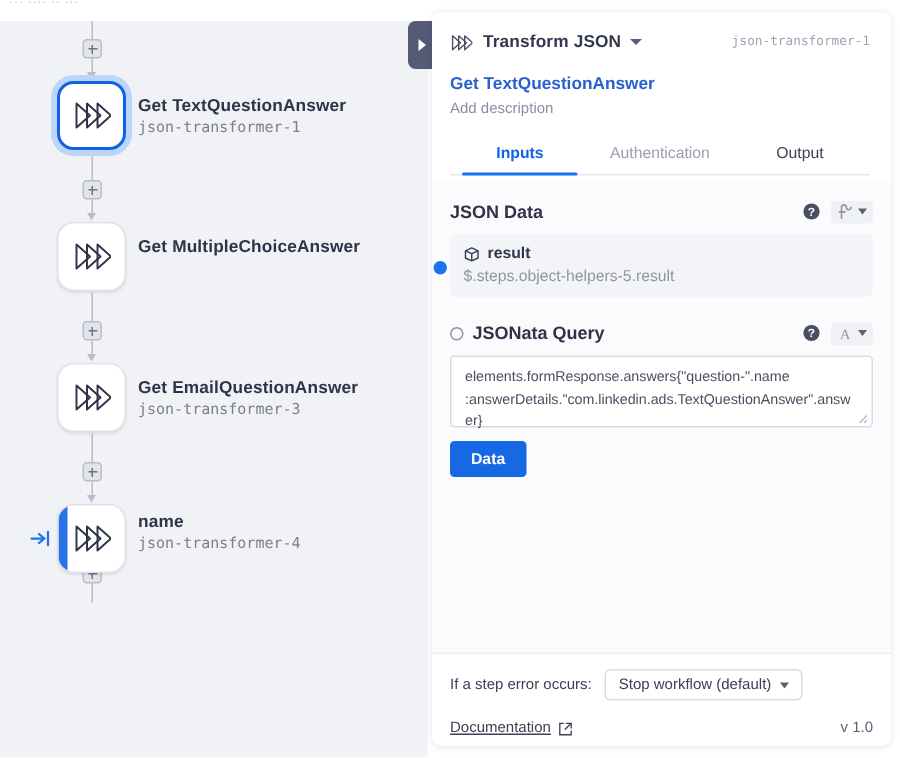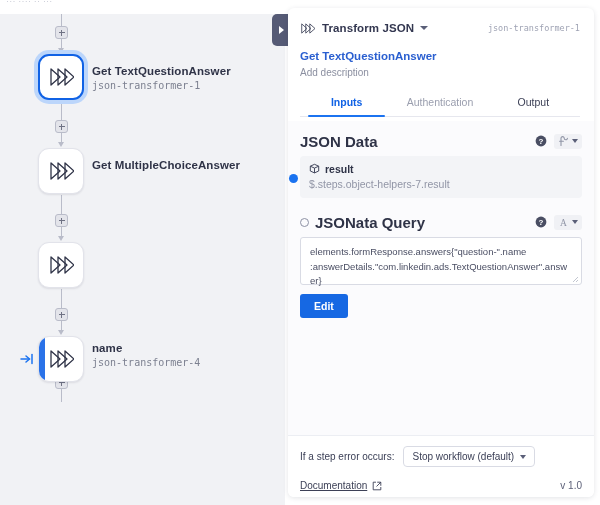--- a/index.html
+++ b/index.html
@@ -222,21 +222,21 @@
     background: #fbfbfd;
     padding: 12px 12px 0 12px;
     overflow: hidden;
   }
 
   .field-label-row {
     display: flex; align-items: center;
     height: 16px;
   }
   .field-label {
-    font-size: 15px; font-weight: 700; color: #2f3347;
+    font-size: 12px; font-weight: 700; color: #2f3347;
   }
   .radio-dot {
     width: 9px; height: 9px;
     border: 1.2px solid #8d91a4;
     border-radius: 50%;
     margin-right: 6px;
     flex: none;
   }
   .row-right {
     margin-left: auto;
@@ -267,21 +267,21 @@
     min-height: 40px;
   }
   .value-dot {
     position: absolute;
     left: -11px; top: 18px;
     width: 9px; height: 9px;
     border-radius: 50%;
     background: #1b73f0;
   }
   .value-title-row {
-    display: flex; align-items: flex-start; gap: 5px;
+    display: flex; align-items: flex-end; gap: 5px;
   }
   .cube-icon { width: 11px; height: 11px; }
   .value-title {
     font-size: 10.5px; font-weight: 700; color: #2f3347;
   }
   .value-path {
     font-size: 10.5px; color: #9195a6;
     margin-top: 3px;
   }
 
@@ -439,20 +439,24 @@
     <div class="node" style="top:228px;">
       <div class="node-box">
         <svg class="node-icon" viewBox="0 0 26 22">
           <g fill="none" stroke="#2f3347" stroke-width="1.3" stroke-linejoin="round">
             <path d="M3 3 L12 11 L3 19 Z"></path>
               <path d="M10 3 L19 11 L10 19 Z"></path>
               <path d="M17 3 L26 11 L17 19 Z"></path>
           </g>
         </svg>
       </div>
+    </div>
+    <div class="node-label" style="top:238px;">
+      <div class="node-title">Get EmailQuestionAnswer</div>
+      <div class="node-sub">json-transformer-3</div>
     </div>
 
     <div class="node merge" style="top:322px;">
       <div class="node-box">
         <svg class="node-icon" viewBox="0 0 26 22">
           <g fill="none" stroke="#2f3347" stroke-width="1.3" stroke-linejoin="round">
             <path d="M3 3 L12 11 L3 19 Z"></path>
               <path d="M10 3 L19 11 L10 19 Z"></path>
               <path d="M17 3 L26 11 L17 19 Z"></path>
           </g>
@@ -529,21 +533,21 @@
         <div class="value-title-row">
           <svg class="cube-icon" viewBox="0 0 11 11">
             <g stroke="#3b3f55" stroke-width="0.95" fill="none" stroke-linejoin="round">
               <path d="M1.3 3.2 L5.5 1.3 L9.7 3.2 L9.7 8 L5.5 9.9 L1.3 8 Z"></path>
               <path d="M1.3 3.2 L5.5 5.1 L9.7 3.2"></path>
                 <path d="M5.5 5.1 V9.9"></path>
             </g>
           </svg>
           <div class="value-title">result</div>
         </div>
-        <div class="value-path">$.steps.object-helpers-7.result</div>
+        <div class="value-path">$.steps.object-helpers-5.result</div>
       </div>
 
       
       <div class="field-label-row" style="margin-top:16px;">
         <div class="radio-dot"></div>
         <div class="field-label">JSONata Query</div>
         <div class="row-right">
           <svg class="help-icon" viewBox="0 0 12 12">
             <circle cx="6" cy="6" r="5.4" fill="#4a4e63"></circle>
             <text x="6" y="8.8" font-size="8" font-family="Liberation Sans, sans-serif" font-weight="bold" fill="#ffffff" text-anchor="middle">?</text>
@@ -561,21 +565,21 @@
         <div class="query-text">elements.formResponse.answers{"question-".name
 :answerDetails."com.linkedin.ads.TextQuestionAnswer".answer}</div>
         <svg class="resize-grip" viewBox="0 0 8 8">
           <g stroke="#b3b7c4" stroke-width="0.8">
               <path d="M7 2 L2 7"></path>
               <path d="M7 5 L5 7"></path>
             </g>
         </svg>
       </div>
 
-      <button class="edit-btn">Edit</button>
+      <button class="edit-btn">Data</button>
     </div>
 
     <div class="panel-foot">
       <div class="foot-row1">
         <div class="foot-label">If a step error occurs:</div>
         <div class="select">
           <div class="select-val">Stop workflow (default)</div>
           <div class="select-caret"></div>
         </div>
       </div>

